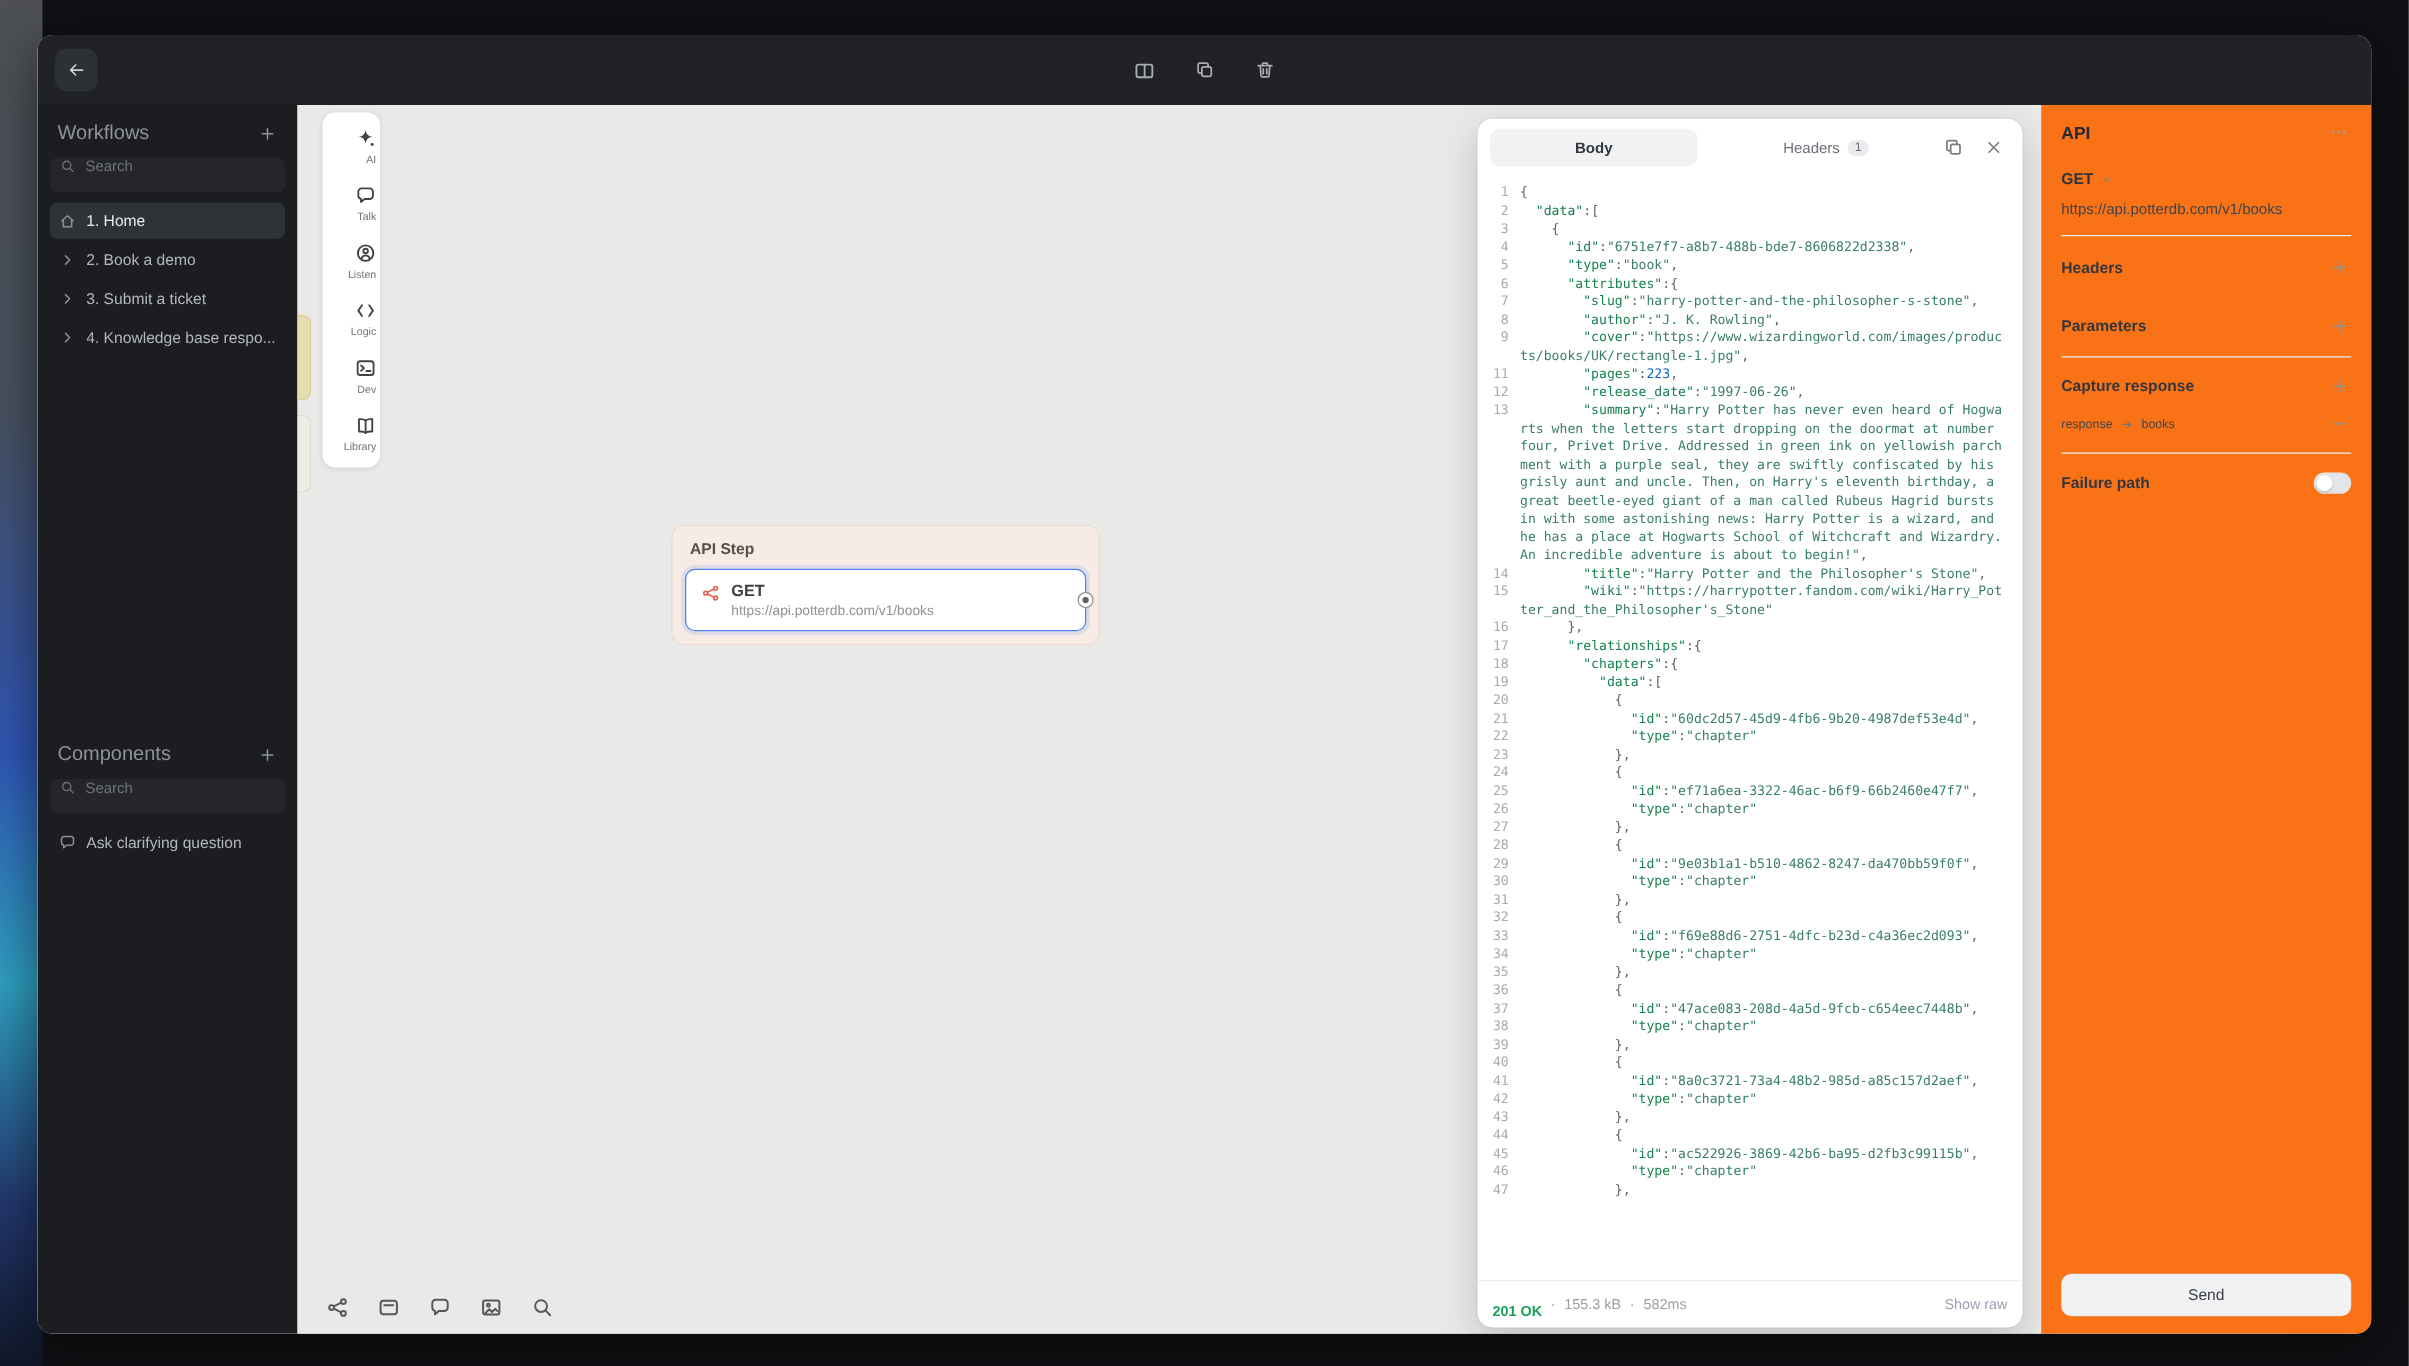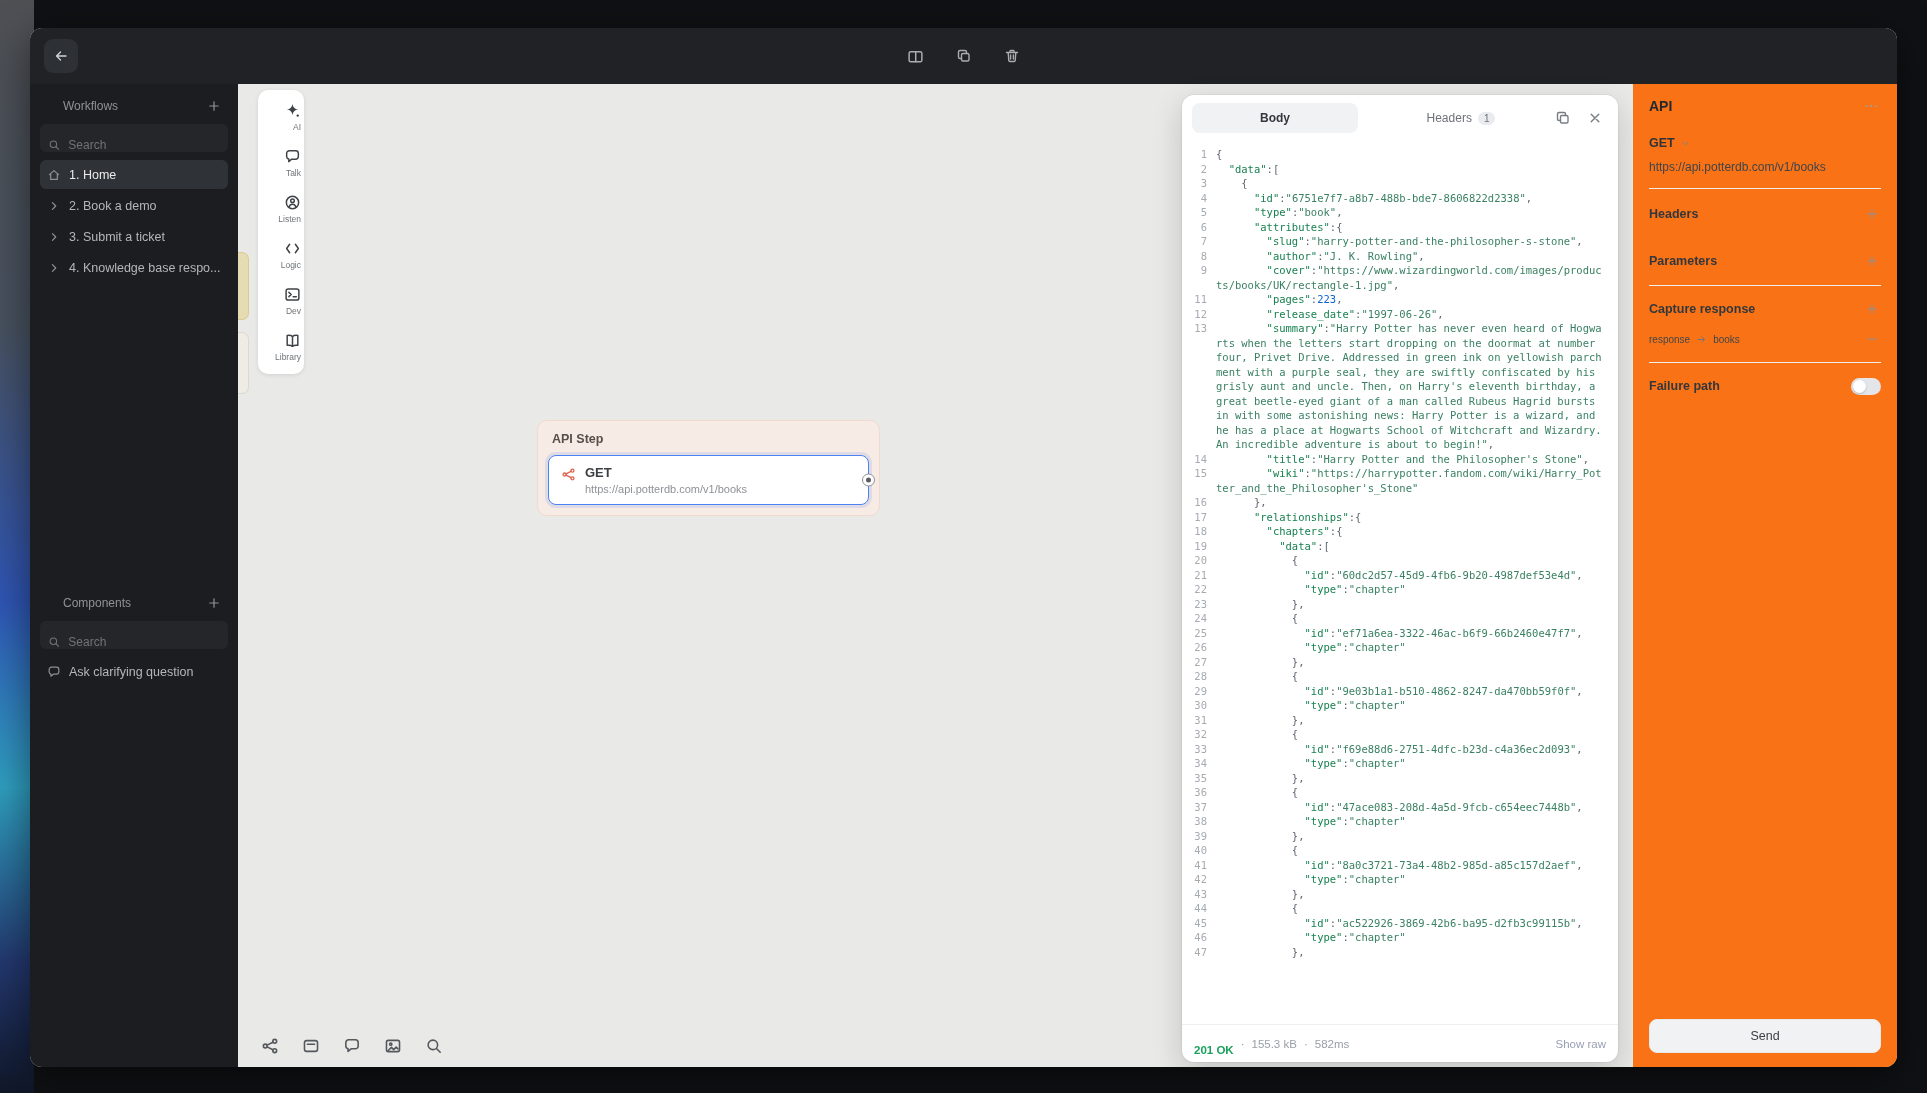--- a/index.html
+++ b/index.html
@@ -25,23 +25,23 @@
     background:radial-gradient(circle at 35% 35%, #ffd967, #f2a24b 70%, #e8883c);}
   .tb-btn{border:none;border-radius:7px;background:#3a3d41;color:#dcdee0;font-size:12.5px;font-family:inherit;
     padding:8px 15px;cursor:pointer;display:flex;align-items:center;gap:6px;}
   .tb-btn.primary{background:#3b76f5;color:#fff;}
   .icn{display:inline-flex;}
   .sz12{width:12px;height:12px;} .sz14{width:14px;height:14px;} .sz16{width:16px;height:16px;} .sz17{width:17px;height:17px;} .sz18{width:18px;height:18px;}
   [data-icon] svg{width:100%;height:100%;fill:none;stroke:currentColor;stroke-width:1.4;stroke-linecap:round;stroke-linejoin:round;display:block;}
 
   
   .sidebar{position:absolute;left:0;top:56px;bottom:0;width:208px;background:#1b1d20;padding:12px 10px;}
-  .side-head{display:flex;align-items:center;justify-content:space-between;color:#8f9296;font-size:12px;padding:2px 6px 10px 6px;margin-left:17px;}
+  .side-head{display:flex;align-items:center;justify-content:space-between;color:#8f9296;font-size:16px;padding:2px 6px 10px 6px;}
   .side-plus{width:16px;height:16px;border:none;background:transparent;color:#8f9296;cursor:pointer;display:flex;align-items:center;justify-content:center;}
-  .side-search{display:flex;align-items:flex-end;gap:8px;background:#24262a;border-radius:6px;height:28px;padding:0 8px;margin-bottom:8px;color:#6f7378;}
+  .side-search{display:flex;align-items:flex-start;gap:8px;background:#24262a;border-radius:6px;height:28px;padding:0 8px;margin-bottom:8px;color:#6f7378;}
   .side-search input{background:transparent;border:none;outline:none;color:#c7c9cc;font-size:12px;width:100%;font-family:inherit;}
   .side-search input::placeholder{color:#6f7378;}
   .side-item{display:flex;align-items:center;gap:8px;height:29px;padding:0 7px;border-radius:6px;color:#b4b7ba;font-size:12.5px;margin-bottom:2px;cursor:pointer;}
   .side-item.sel{background:#2f3236;color:#e9ebec;}
   .si-ic{width:14px;height:14px;color:#8b8f93;flex:none;}
   .si-lb{white-space:nowrap;overflow:hidden;text-overflow:ellipsis;}
   .components{position:absolute;top:509px;left:10px;right:10px;}
 
   
   .canvas{position:absolute;left:208px;top:56px;right:265px;bottom:0;background:#e9e9e7;overflow:hidden;}

